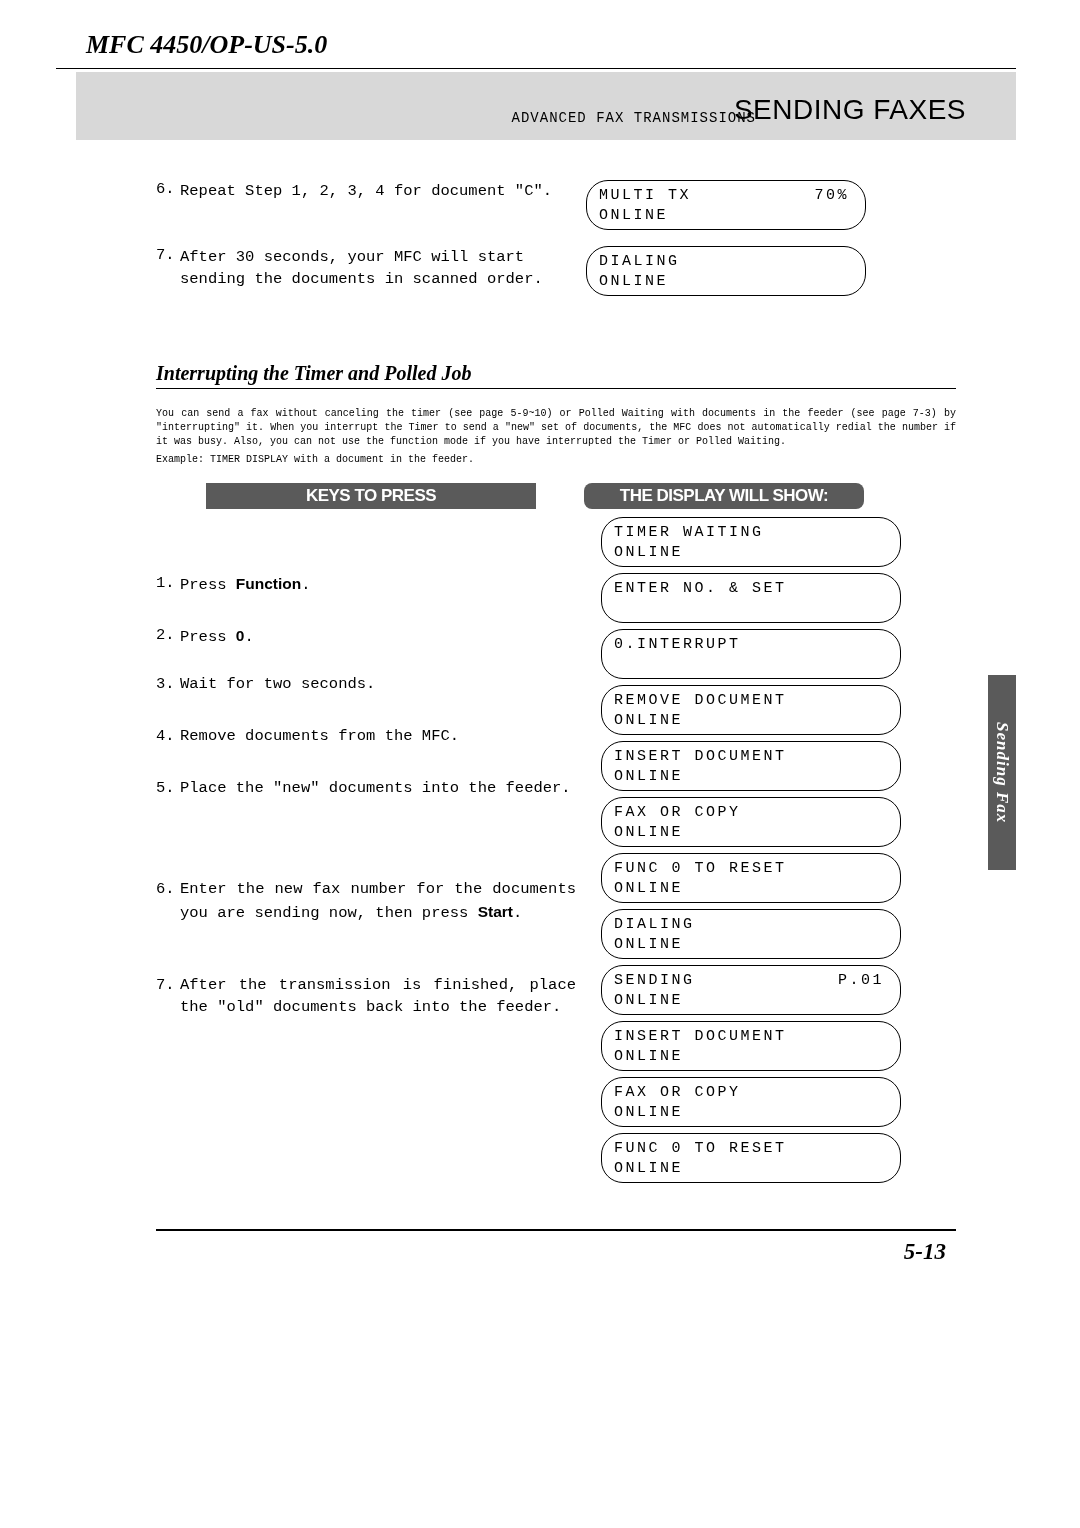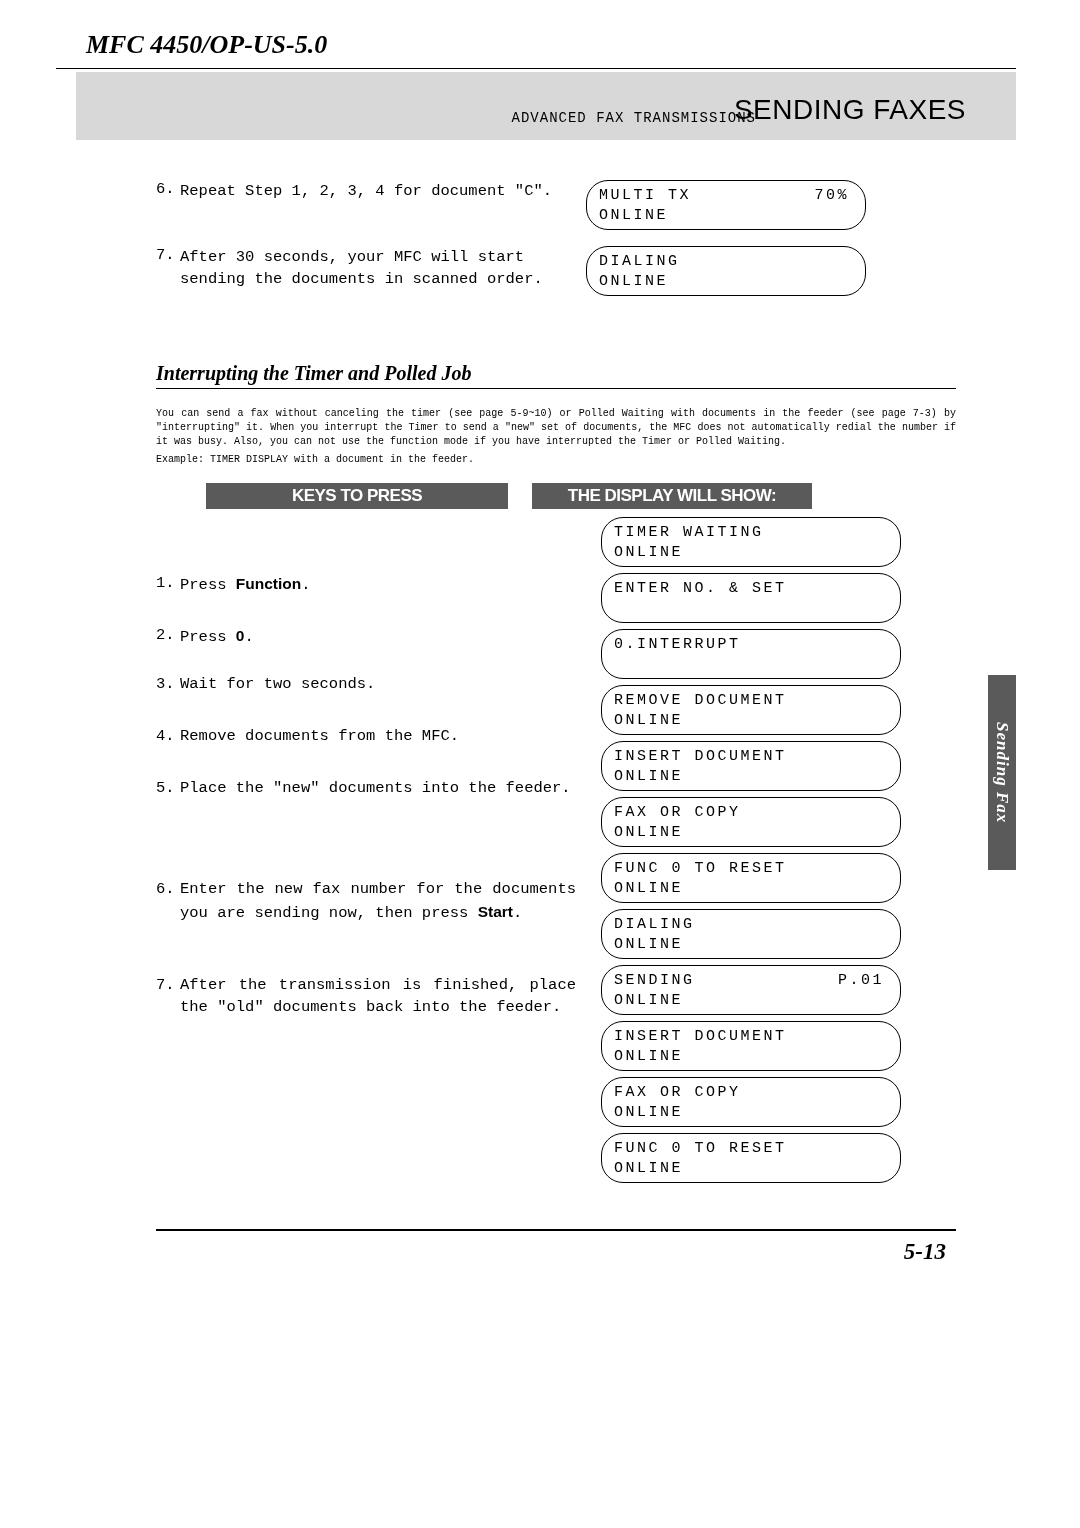--- a/index.html
+++ b/index.html
@@ -99,28 +99,29 @@
   .th-left, .th-right {
     background: #5a5a5a;
     color: #fff;
     font-family: Arial, Helvetica, sans-serif;
     font-weight: bold;
     font-size: 17px;
     padding: 3px 0;
     text-align: center;
   }
   .th-left {
-    width: 302px;
+    width: 330px;
     margin-left: 50px;
     letter-spacing: -0.5px;
   }
   .th-right {
     width: 280px;
-    margin-left: 24px;
+    margin-left: 48px;
     letter-spacing: -0.5px;
+    border-radius: 8px;
   }
   .steps-grid {
     display: flex;
   }
   .steps-col-left { width: 420px; padding-top: 8px; }
   .steps-col-right { width: 300px; margin-left: 25px; }
   .step {
     display: flex;
     font-size: 15.5px;
     line-height: 1.4;

